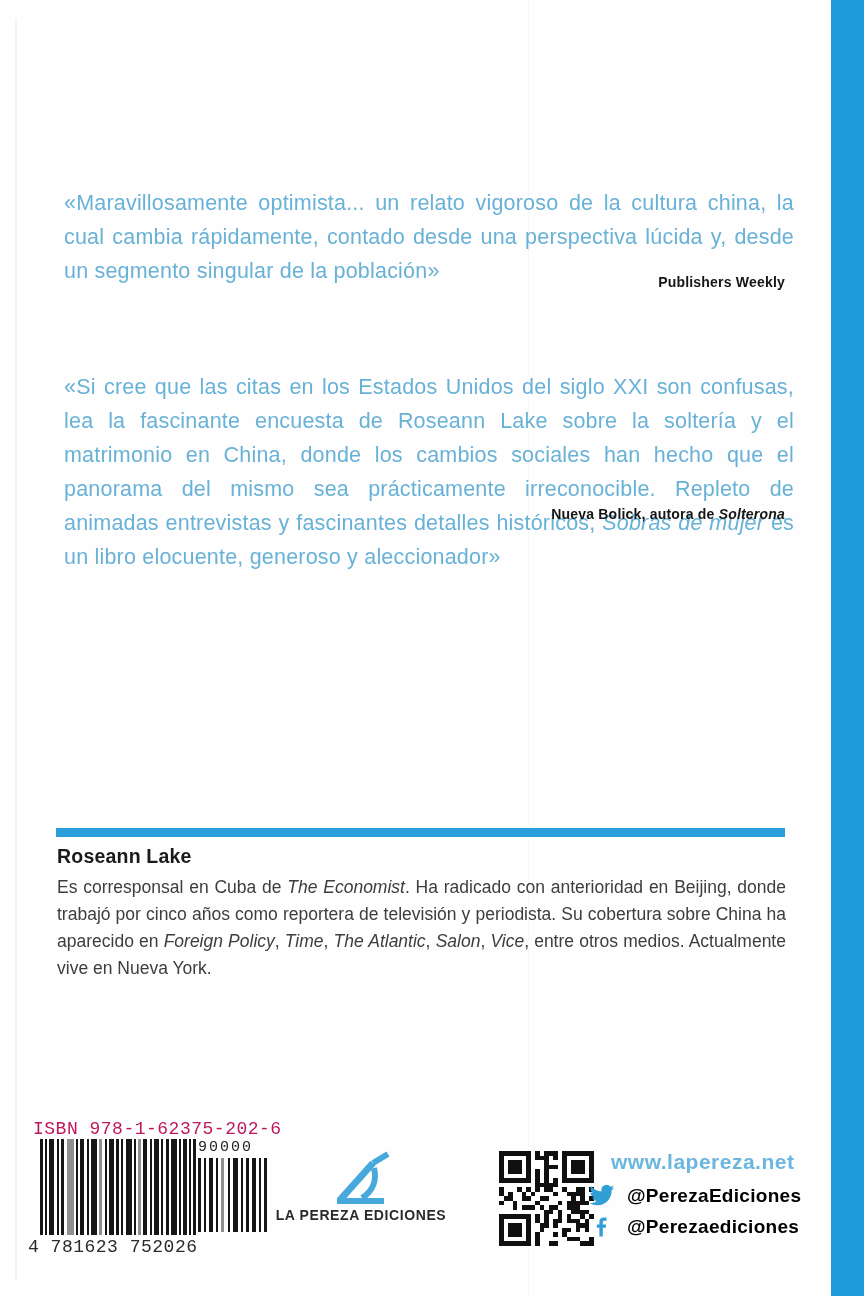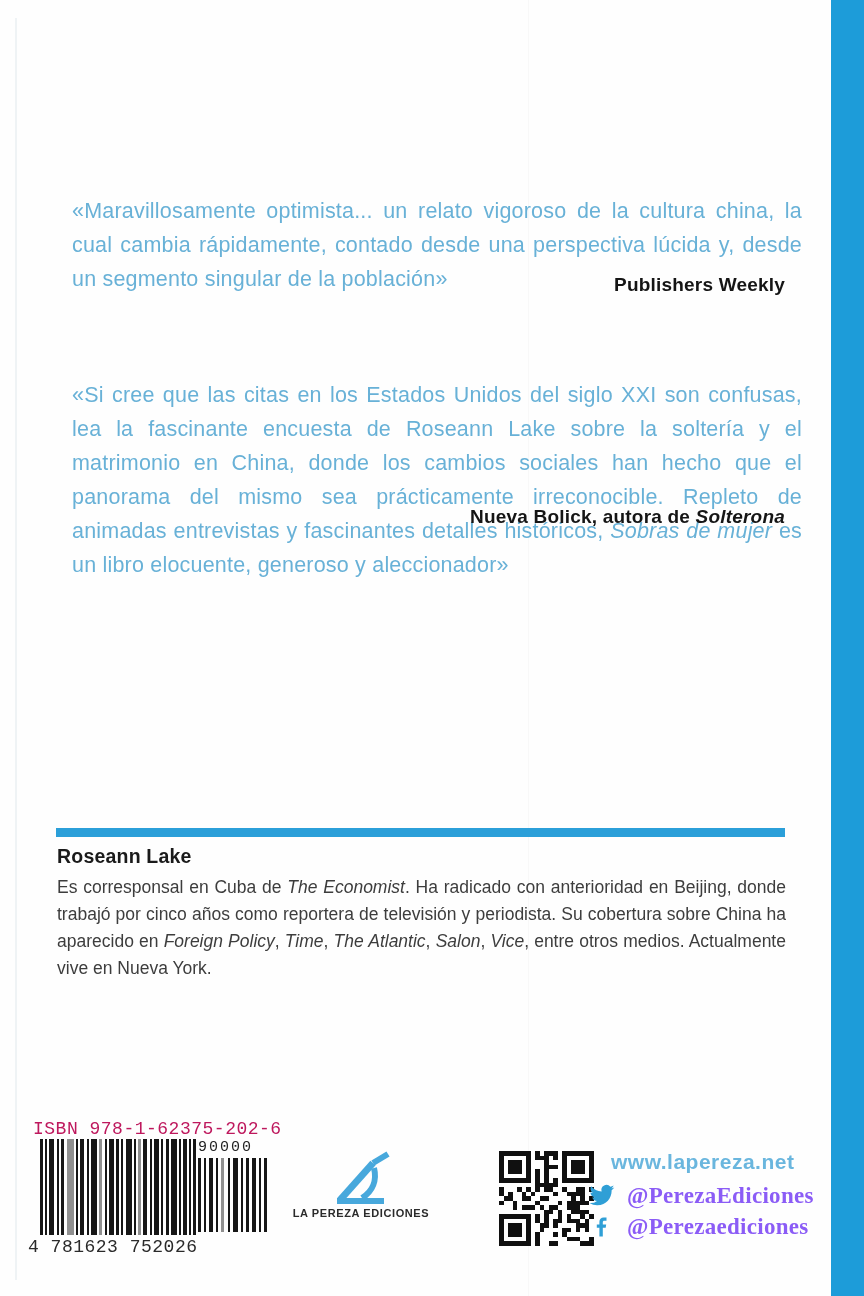--- a/index.html
+++ b/index.html
@@ -5,29 +5,29 @@
   html,body{margin:0;padding:0;background:#ffffff;}
   .cover{
     position:relative;width:864px;height:1296px;background:#fefefe;
     font-family:"Liberation Sans",sans-serif;overflow:hidden;
   }
   .right-strip{position:absolute;top:0;right:0;width:33px;height:1296px;background:#1d9cd9;}
   .left-hairline{position:absolute;top:18px;left:15px;width:2px;height:1262px;background:#eff3f5;}
   .scan-line{position:absolute;top:0;left:528px;width:1px;height:1296px;background:rgba(0,0,0,0.025);}
 
   .quote{
-    position:absolute;left:56px;width:730px;margin:16px;
+    position:absolute;left:56px;width:730px;margin:8px;
     color:#68b1d7;font-size:21.5px;line-height:34px;
     text-align:justify;letter-spacing:0.2px;
   }
   .q1{top:178px;}
   .q2{top:362px;}
   .attr{
     position:absolute;right:79px;margin:0;
-    color:#151515;font-size:19px;font-weight:bold;letter-spacing:0.2px;
+    color:#151515;font-size:14px;font-weight:bold;letter-spacing:0.2px;
   }
   .a1{top:274px;}
   .a2{top:506px;}
   .it{font-style:italic;}
 
   .rule{position:absolute;left:56px;top:828px;width:729px;height:9px;background:#2b9fd9;}
   .author-name{position:absolute;left:57px;top:845px;margin:0;color:#1a1a1a;font-size:19.5px;font-weight:bold;letter-spacing:0.2px;}
   .bio{
     position:absolute;left:57px;top:874px;width:729px;margin:0;
     color:#3d3d3d;font-size:17.5px;line-height:27px;text-align:justify;
@@ -38,27 +38,27 @@
   .isbn-label{position:absolute;top:0;left:3px;font-family:"Liberation Mono",monospace;font-size:18px;color:#be185d;letter-spacing:0.5px;white-space:nowrap;}
   .bars-main{position:absolute;top:20px;left:10px;width:148px;height:96px;display:flex;align-items:stretch;}
   .addon{position:absolute;top:20px;left:168px;width:74px;}
   .addon-label{font-family:"Liberation Mono",monospace;font-size:15px;color:#222;letter-spacing:2px;text-align:left;}
   .bars-addon{margin-top:2px;height:74px;display:flex;align-items:stretch;}
   .bar{flex:none;height:100%;}
   .digits{position:absolute;top:118px;left:-2px;font-family:"Liberation Mono",monospace;font-size:18px;color:#2a2a2a;letter-spacing:0.5px;white-space:nowrap;}
 
   
   .logo-glyph{position:absolute;left:328px;top:1150px;}
-  .logo-text{position:absolute;left:256px;top:1207px;width:210px;text-align:center;font-size:11px;font-weight:600;letter-spacing:0.6px;color:#2b2b2b;white-space:nowrap;}
+  .logo-text{position:absolute;left:256px;top:1207px;width:210px;text-align:center;font-size:14px;font-weight:600;letter-spacing:0.6px;color:#2b2b2b;white-space:nowrap;}
 
   
   .qr{position:absolute;left:499px;top:1151px;}
   .website{position:absolute;left:611px;top:1150px;font-size:21px;font-weight:bold;color:#6ab6de;letter-spacing:0.5px;}
   .social{position:absolute;display:flex;align-items:center;gap:12px;}
-  .social .handle{font-size:23px;font-weight:bold;color:#8b5cf6;letter-spacing:0.3px;font-family:Liberation Serif, serif;}
+  .social .handle{font-size:19px;font-weight:bold;color:#000000;letter-spacing:0.3px;}
   .tw{left:588px;top:1182px;}
   .fb{left:591px;top:1214px;}
 </style>
 </head>
 <body>
 
 <div class="cover">
   <div class="left-hairline"></div>
   <div class="scan-line"></div>
   <div class="right-strip"></div>

